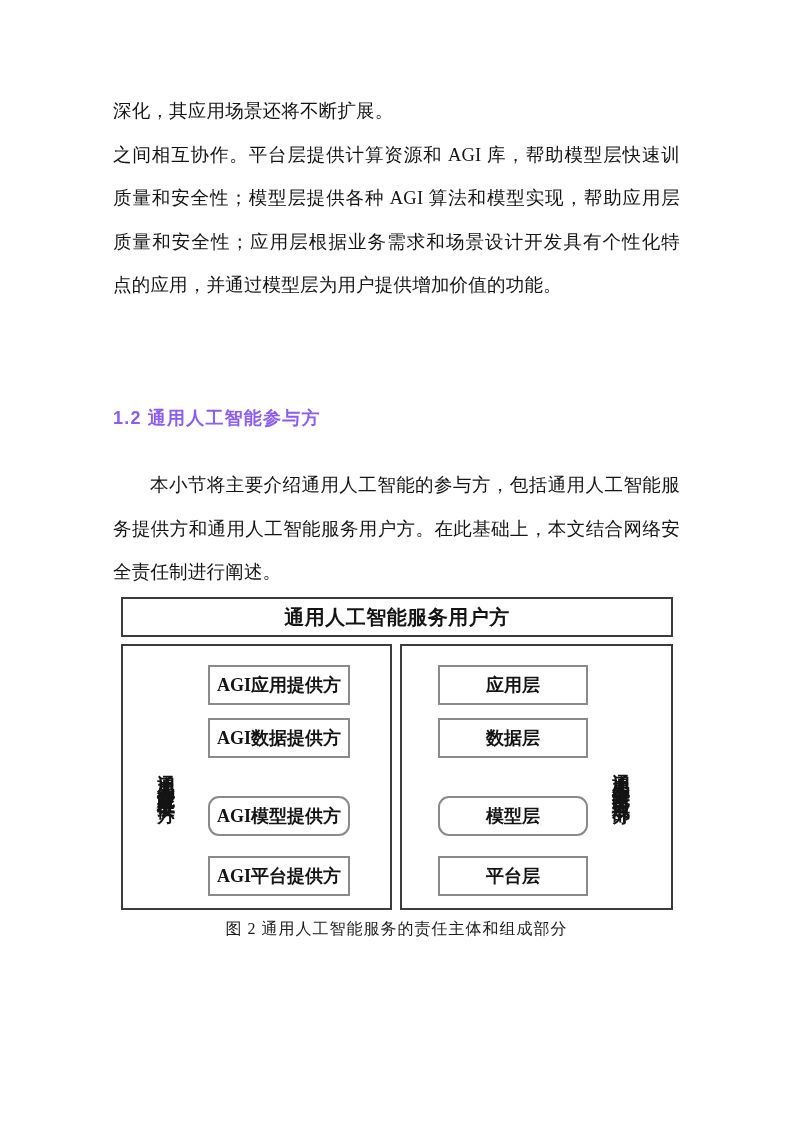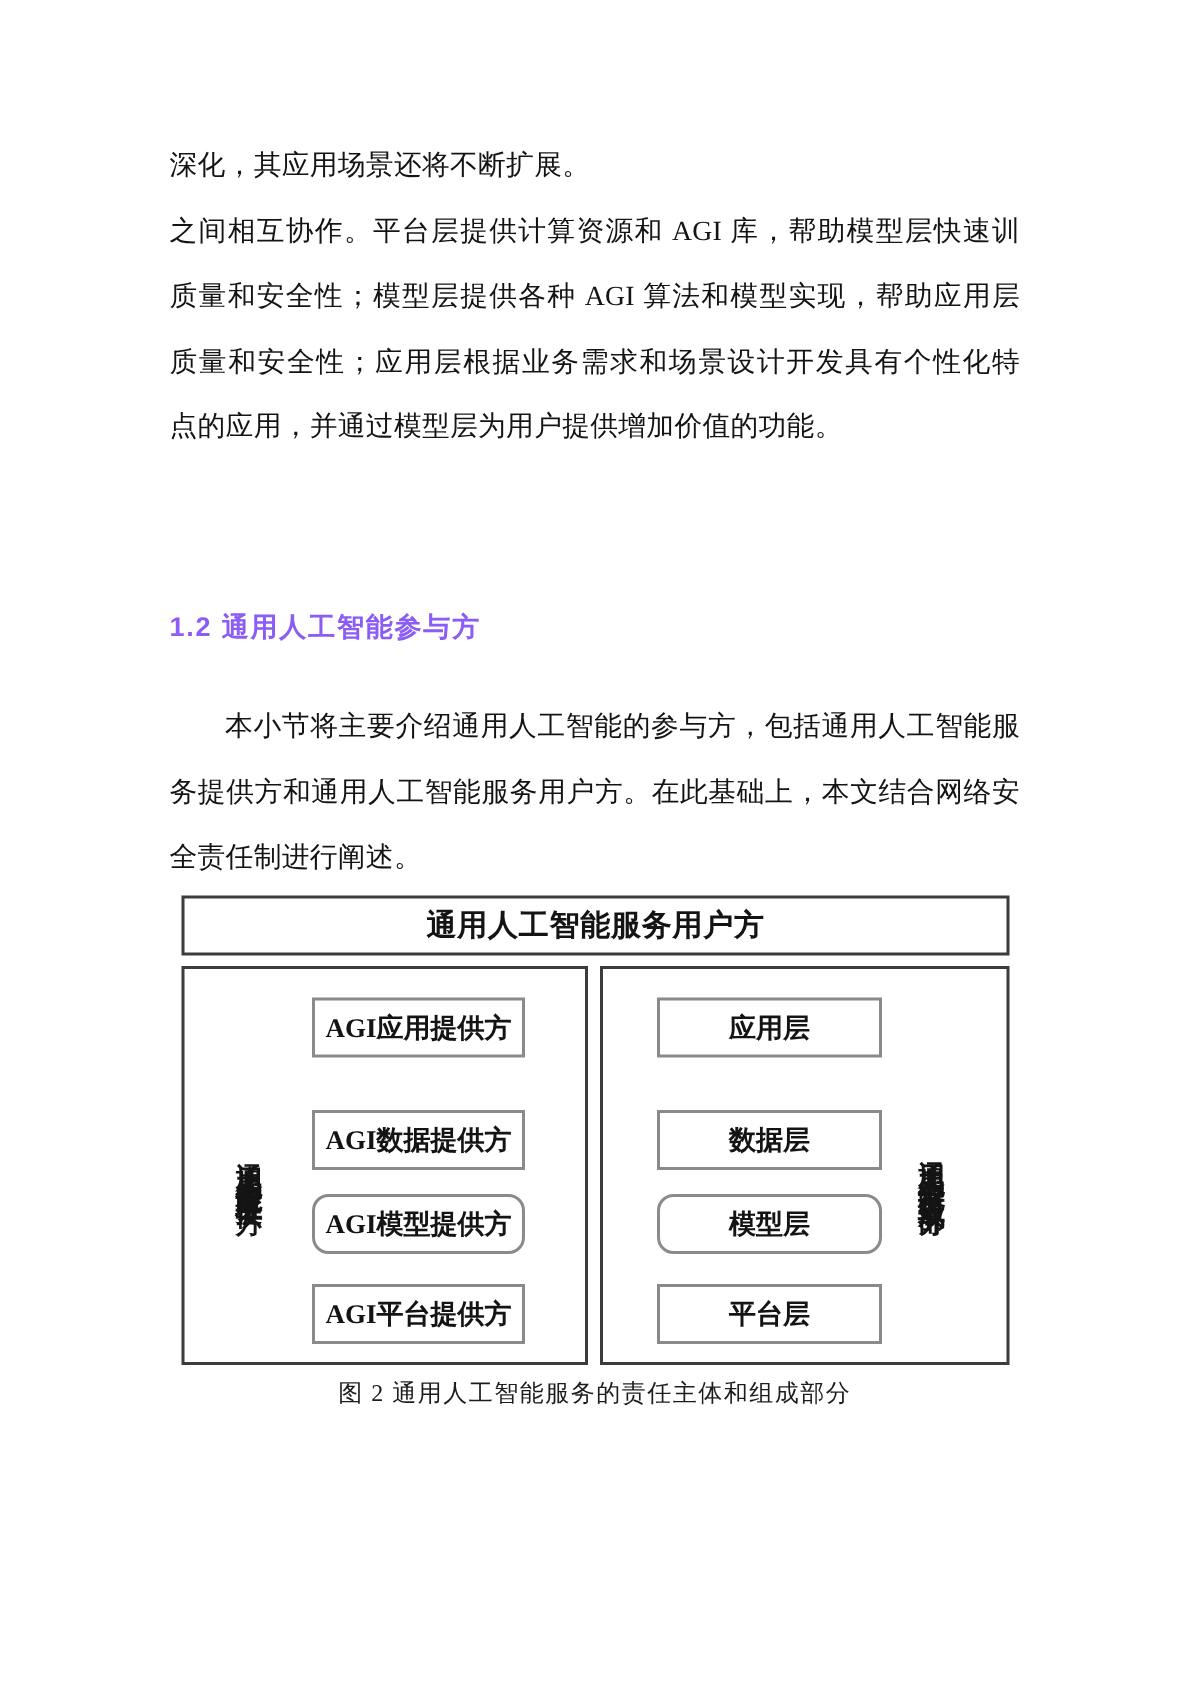--- a/index.html
+++ b/index.html
@@ -101,21 +101,21 @@
     border: 2px solid #8a8a8a;
     text-align: center;
     line-height: 36px;
     font-size: 18px;
     font-weight: 700;
     white-space: nowrap;
   }
   .panel-left  .innerbox { left: 85px; width: 142px; }
   .panel-right .innerbox { left: 36px; width: 150px; }
   .row-1 { top: 19px; }
-  .row-2 { top: 94px; }
+  .row-2 { top: 72px; }
   .row-3 { top: 150px; border-radius: 11px; }
   .row-4 { top: 210px; }
   .caption {
     position: absolute;
     left: 0; top: 919px;
     width: 793px;
     text-align: center;
     font-size: 16px;
     letter-spacing: 1px;
     color: #1c1c1c;

